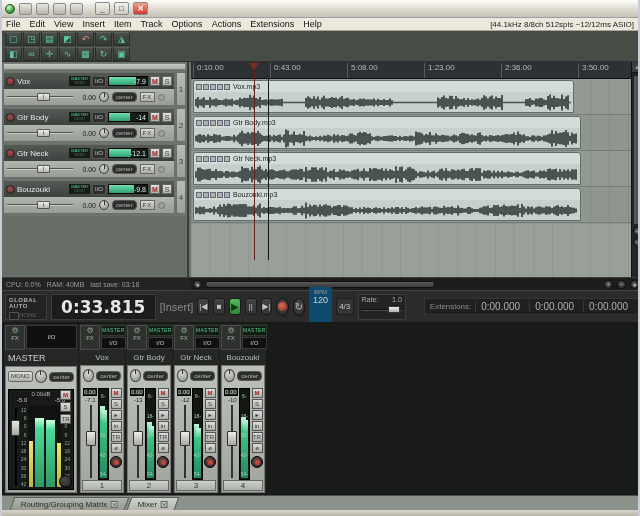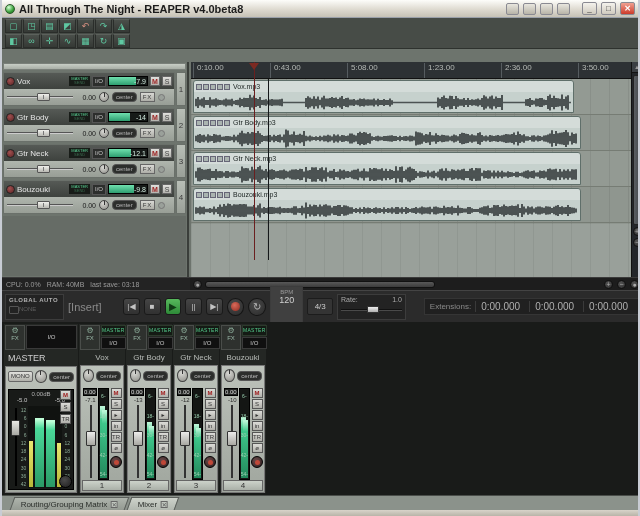--- a/index.html
+++ b/index.html
@@ -112,21 +112,21 @@
   .time-box { width:160px; height:26px; background:#1c1c1c; border:1px solid #3c3c3c; display:flex; align-items:center; justify-content:center; }
   .time-big { font-size:17px; font-weight:bold; color:#e6e6e6; font-family:"DejaVu Sans", sans-serif; }
   .play-state { font-size:11px; color:#8a8a8a; width:52px; }
   .t-btn { width:17px; height:17px; background:linear-gradient(#454545,#313131); border:1px solid #1a1a1a; border-radius:3px;
            color:#c4c4c4; font-size:8px; line-height:15px; text-align:center; }
   .t-btn.play { background:linear-gradient(#57b85c,#2e8a38); color:#103a14; font-size:10px; }
   .t-round { width:18px; height:18px; border-radius:50%; background:radial-gradient(circle at 40% 35%,#4a4a4a,#2a2a2a); border:1px solid #151515;
              display:flex; align-items:center; justify-content:center; }
   .rec-dot { width:9px; height:9px; border-radius:50%; background:radial-gradient(circle at 40% 35%,#d86a5a,#8e2a20); }
   .loop-glyph { color:#b8b8b8; font-size:10px; line-height:10px; }
-  .bpm-box { width:34px; height:42px; background:#404040; border:1px solid #3c3c3c; text-align:center; }
+  .bpm-box { width:34px; height:42px; background:#0c4a6e; border:1px solid #3c3c3c; text-align:center; }
   .bpm-lab { font-size:6px; color:#999; margin-top:2px; }
   .bpm-val { font-size:9px; color:#d0d0d0; }
   .sig-box { width:26px; height:17px; background:#343434; border:1px solid #1c1c1c; border-radius:2px; font-size:8px; color:#ccc;
              text-align:center; line-height:15px; }
   .rate-box { width:70px; height:26px; background:#232323; border:1px solid #3c3c3c; padding:1px 3px; }
   .rate-top { display:flex; justify-content:space-between; font-size:7px; color:#aaa; }
   .rate-slider { position:relative; height:9px; margin-top:2px; }
   .rate-slider .track { position:absolute; left:0; right:0; top:4px; height:2px; background:#111; border-bottom:1px solid #4a4a4a; }
   .rate-slider .handle { position:absolute; left:26px; top:1px; width:12px; height:7px; background:linear-gradient(#ececec,#b0b0b0); border:1px solid #333; }
   .sel-group { margin-left:14px; display:flex; align-items:center; gap:4px; background:#202020; border:1px solid #353535; padding:2px 5px; }
@@ -198,31 +198,43 @@
   .tab-x { font-size:6px; color:#555; border:1px solid #666; width:7px; height:7px; line-height:6px; text-align:center; background:#c0c6be; }
   .bottomedge { position:absolute; top:510px; left:0; width:640px; height:6px; background:linear-gradient(#d8d4ca,#b8b4a8); }
 </style>
 </head>
 <body>
 
 <div id="app">
 
   <div class="titlebar">
     <span class="app-orb"></span>
-    <span class="title-text">All Through The Night - REAPER v4.0beta8</span>
     <span class="tb-btn tb-small"></span>
     <span class="tb-btn tb-small"></span>
     <span class="tb-btn tb-small"></span>
     <span class="tb-btn tb-small"></span>
     <span style="width:4px"></span>
     <span class="tb-btn">_</span>
     <span class="tb-btn">□</span>
     <span class="tb-btn tb-close">✕</span>
   </div>
 
+  <div class="menubar">
+    <span class="menu-item">File</span>
+    <span class="menu-item">Edit</span>
+    <span class="menu-item">View</span>
+    <span class="menu-item">Insert</span>
+    <span class="menu-item">Item</span>
+    <span class="menu-item">Track</span>
+    <span class="menu-item">Options</span>
+    <span class="menu-item">Actions</span>
+    <span class="menu-item">Extensions</span>
+    <span class="menu-item">Help</span>
+    <span class="audio-status">[44.1kHz 8/8ch 512spls ~12/12ms ASIO]</span>
+  </div>
 
   <div class="toolbar">
     <div class="tool-row" id="toolrow1">
         <span class="tool-btn">▢</span>
         <span class="tool-btn">◳</span>
         <span class="tool-btn">▤</span>
         <span class="tool-btn">◩</span>
         <span class="tool-btn warm">↶</span>
         <span class="tool-btn">↷</span>
         <span class="tool-btn">◮</span>
@@ -461,20 +473,23 @@
       <span class="circle-btn">+</span>
       <span class="circle-btn">−</span>
       <span class="circle-btn">●</span>
     </div>
   </div>
 
   <div class="transport">
     <div class="ga-box">
       <div class="ga-label">GLOBAL AUTO</div>
       <div class="ga-mode">NONE</div>
+    </div>
+    <div class="time-box">
+      <span class="time-big">0:33.815</span>
     </div>
     <span class="play-state">[Insert]</span>
     <span class="t-btn">|◀</span>
     <span class="t-btn">■</span>
     <span class="t-btn play">▶</span>
     <span class="t-btn">||</span>
     <span class="t-btn">▶|</span>
     <span class="t-round">
         <span class="rec-dot"></span>
       </span>

